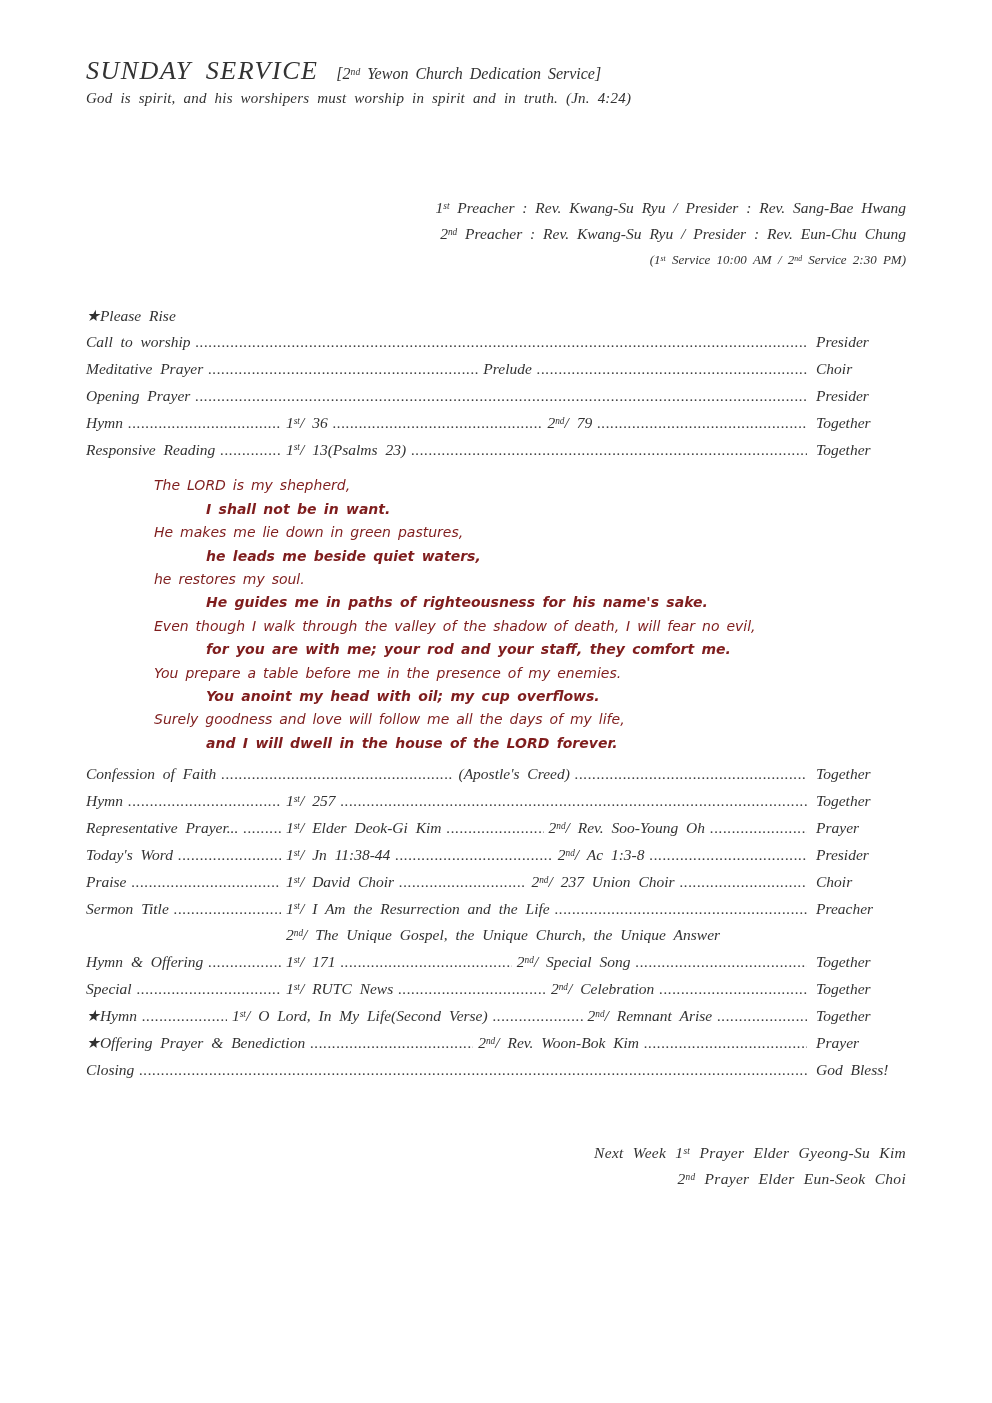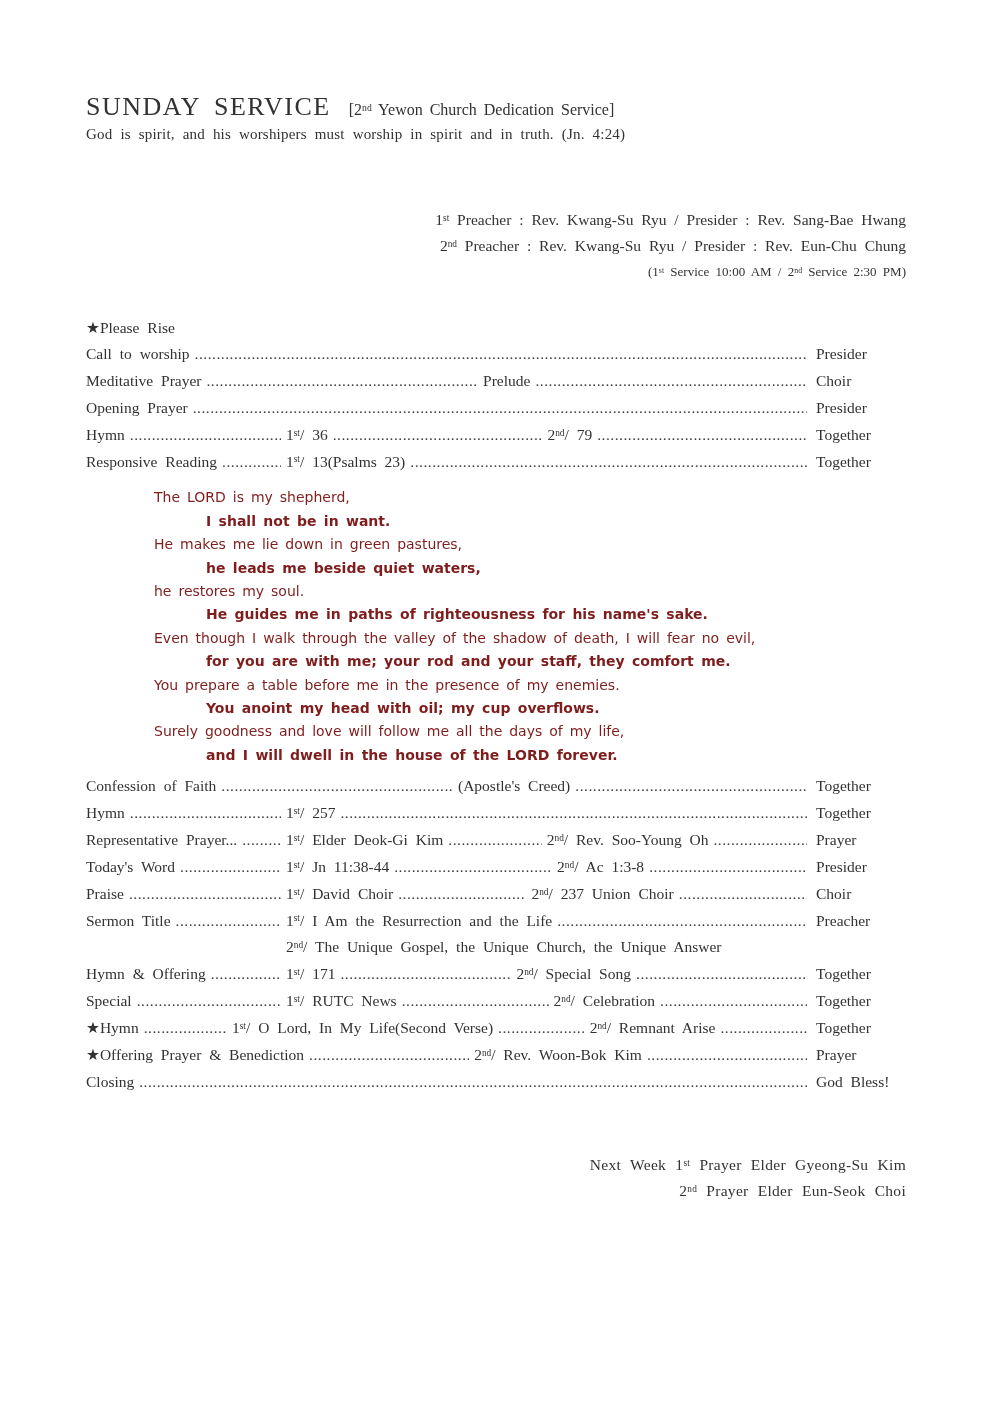--- a/index.html
+++ b/index.html
@@ -1,30 +1,30 @@
 <!DOCTYPE html>
 <html><head>
 <meta charset="utf-8">
 <style>
   html,body{margin:0;padding:0;}
   body{
     width:992px;height:1403px;background:#ffffff;color:#323232;
     font-family:"Liberation Serif","DejaVu Serif",serif;
     overflow:hidden;
   }
-  .page{width:820px;margin:0 86px;padding-top:92px;}
+  .page{width:820px;margin:0 86px;padding-top:56px;font-style:italic;}
 
   
   .title-row{display:flex;align-items:baseline;}
   .doc-title{font-size:26px;letter-spacing:1.5px;font-weight:400;word-spacing:6px;}
   .title-note{font-size:16px;margin-left:18px;word-spacing:3px;}
   .subtitle{font-size:15px;margin-top:4px;word-spacing:4px;letter-spacing:0.2px;}
 
   
-  .info{margin-top:64px;text-align:right;}
+  .info{margin-top:88px;text-align:right;}
   .info-line{font-size:15.5px;line-height:26px;word-spacing:4px;}
   .info-times{font-size:13px;line-height:26px;word-spacing:3px;}
 
   
   .please-rise{margin-top:30px;font-size:15.5px;line-height:26px;word-spacing:4px;}
   .order{width:820px;}
   .row{display:flex;align-items:baseline;line-height:26.9px;height:26.9px;font-size:15.5px;word-spacing:4px;white-space:nowrap;}
   .row .label{flex:0 0 auto;}
   .labelgrp{display:flex;align-items:baseline;overflow:hidden;}
   .labelgrp .label{flex:0 0 auto;}

